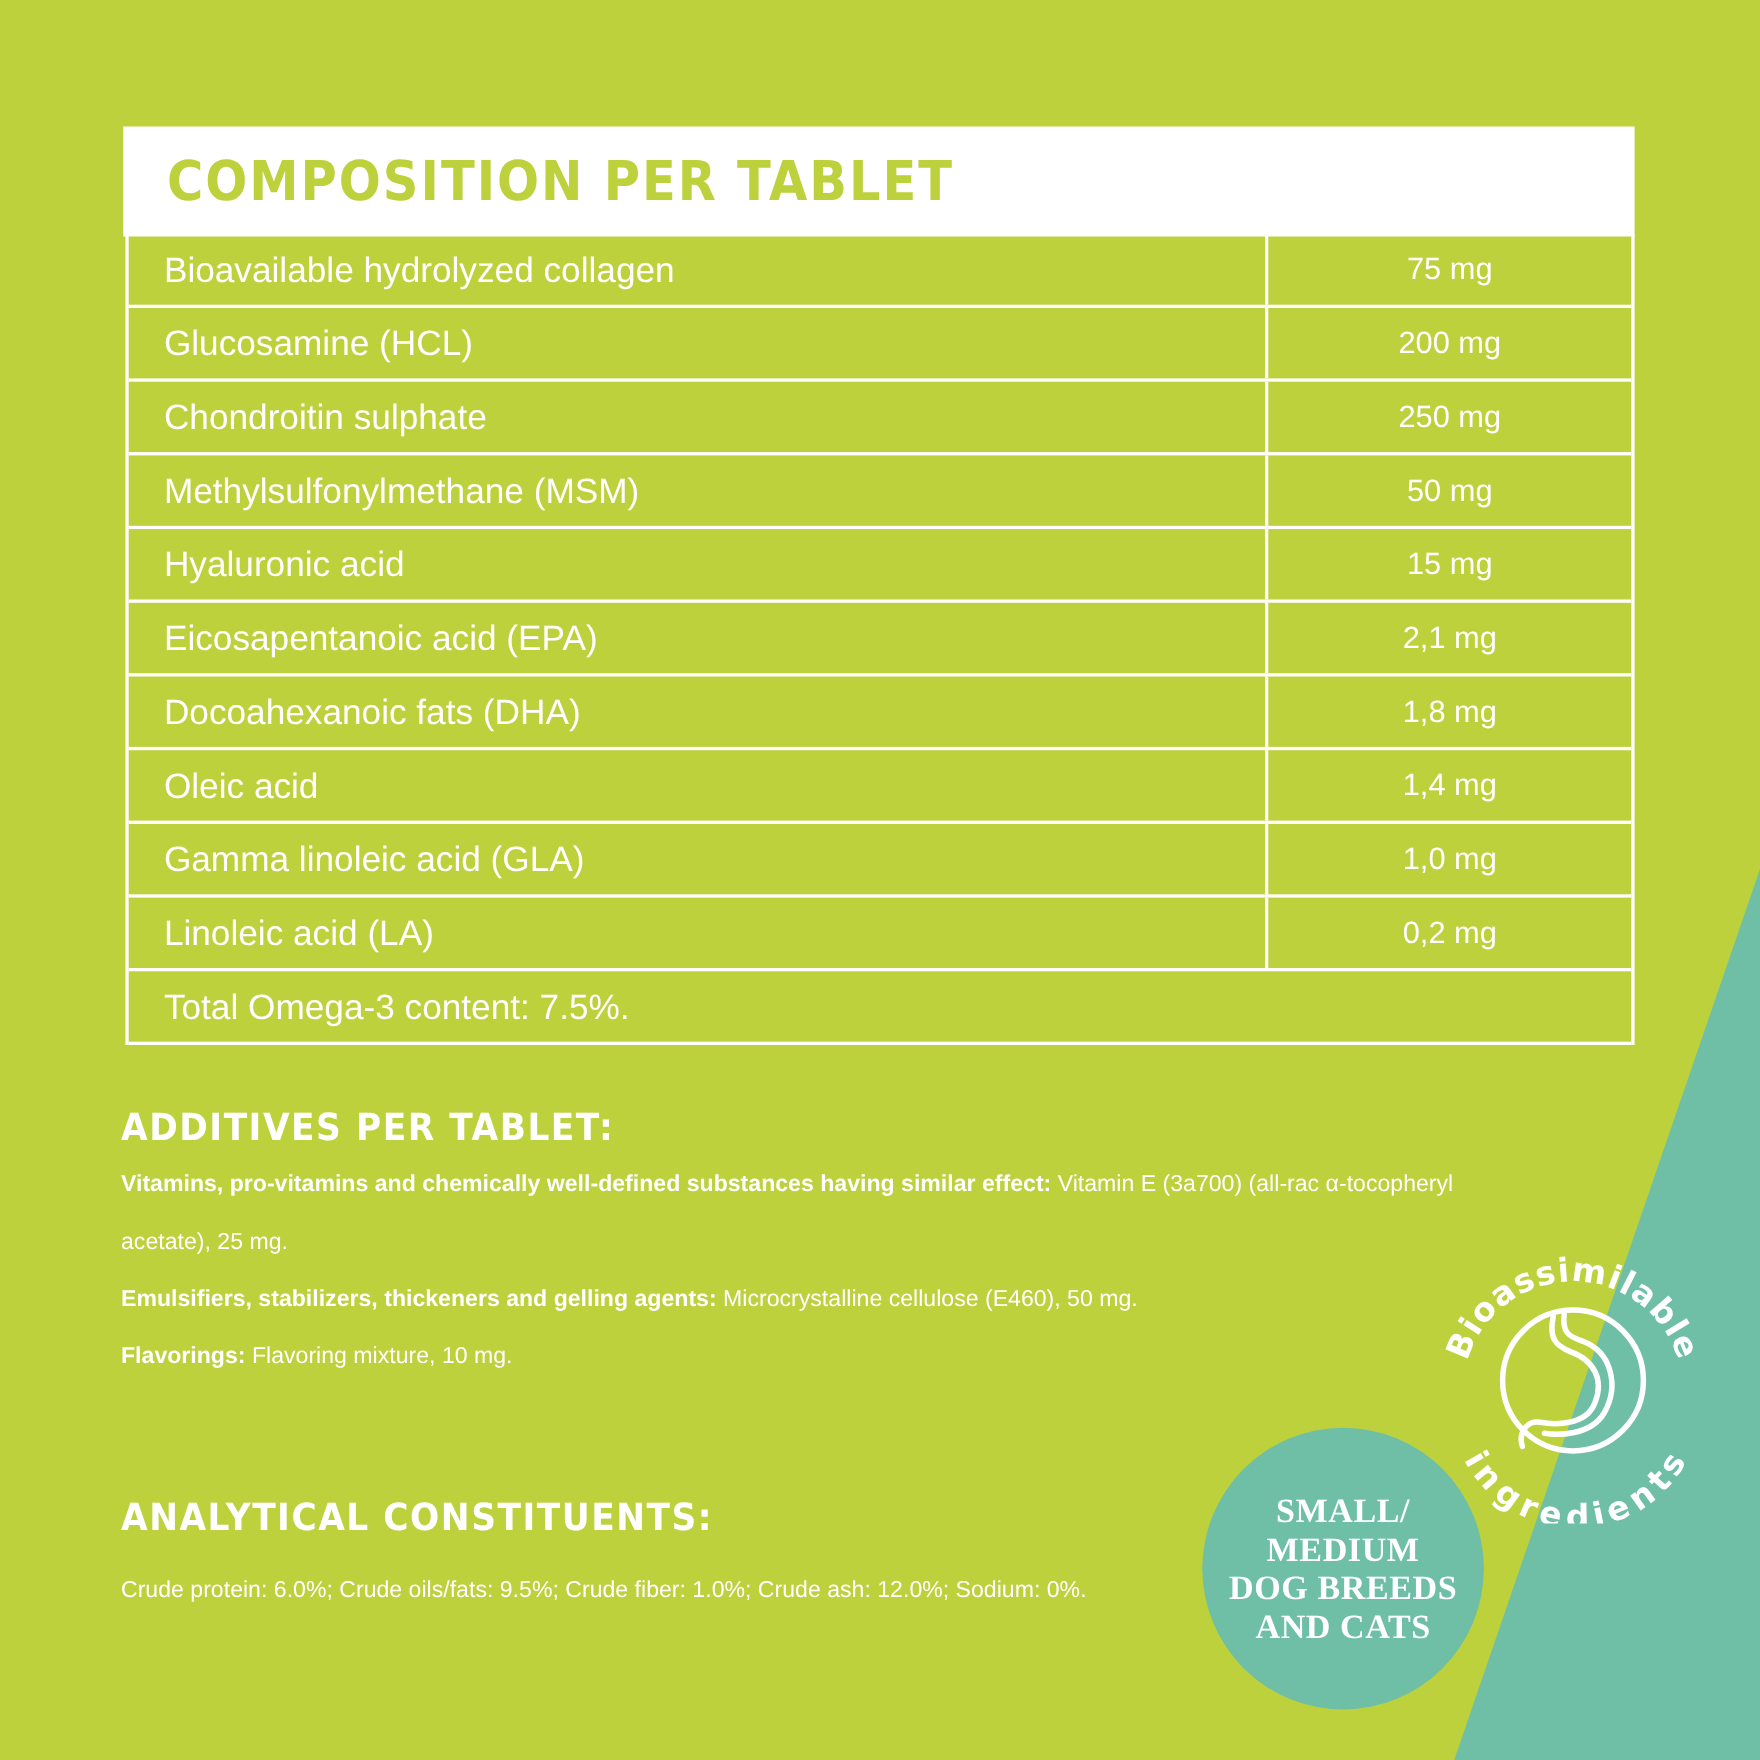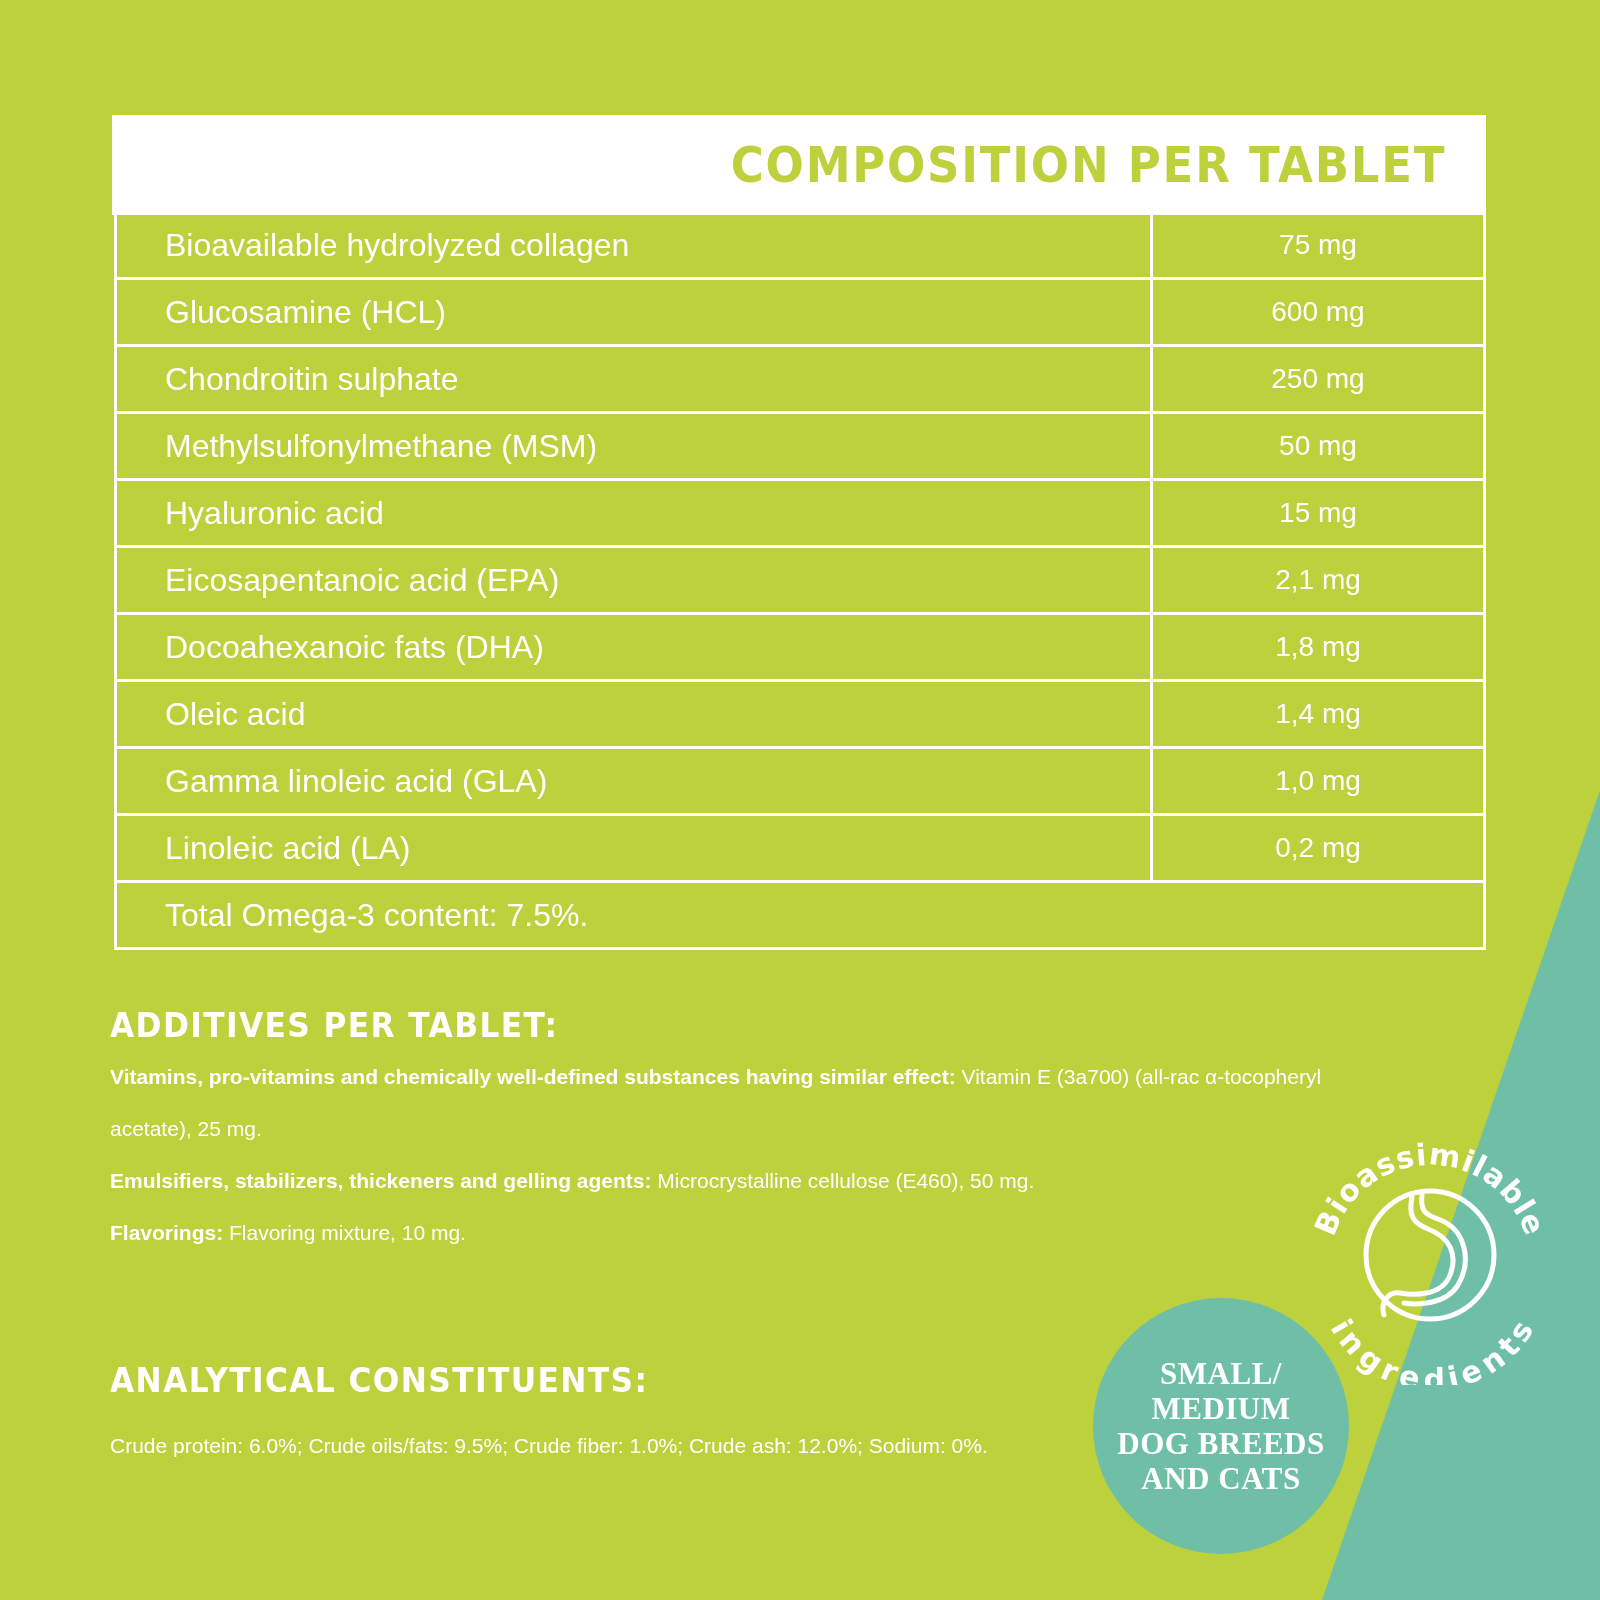--- a/index.html
+++ b/index.html
@@ -1,22 +1,22 @@
 <!DOCTYPE html>
 <html><head>
 <meta charset="utf-8">
 <style>
   html,body{margin:0;padding:0;}
   body{width:1600px;height:1600px;position:relative;overflow:hidden;background:#BDD13D;font-family:"Liberation Sans","DejaVu Sans",sans-serif;color:#fff;}
   .teal-bg{position:absolute;left:0;top:0;width:1600px;height:1600px;}
-  .header-box{position:absolute;left:112px;top:115px;width:1374px;height:100px;background:#fff;display:flex;align-items:center;justify-content:flex-end;}
+  .header-box{position:absolute;left:112px;top:115px;width:1374px;height:100px;background:#fff;display:flex;align-items:center;justify-content:flex-start;}
   .header-title{color:#BDD13D;font-family:"DejaVu Sans",sans-serif;font-weight:bold;font-size:50px;letter-spacing:2px;transform:scaleX(0.9);}
   .table{position:absolute;left:114px;top:213px;width:1372px;border-left:3px solid #fff;border-right:3px solid #fff;box-sizing:border-box;}
   .row{display:flex;height:67px;border-bottom:3px solid #fff;box-sizing:border-box;}
-  .cell-name{flex:0 0 1036px;border-right:3px solid #fff;box-sizing:border-box;display:flex;align-items:center;padding-left:48px;font-size:32px;}
+  .cell-name{flex:0 0 1036px;border-right:3px solid #fff;box-sizing:border-box;display:flex;align-items:center;padding-left:32px;font-size:32px;}
   .cell-val{flex:1;display:flex;align-items:center;justify-content:center;font-size:28px;}
   .row.total .cell-name{flex:1;border-right:none;}
   .section{position:absolute;left:110px;width:1250px;}
   .sec-title{font-family:"DejaVu Sans",sans-serif;font-weight:bold;font-size:34px;letter-spacing:1.5px;transform:scaleX(0.92);transform-origin:left;}
   .para{font-size:21px;line-height:52px;}
   .para b{font-weight:bold;}
   .badge-small{position:absolute;left:1093px;top:1298px;width:256px;height:256px;border-radius:50%;background:#6EBFA6;display:flex;align-items:center;justify-content:center;flex-direction:column;}
   .badge-small span{font-family:Liberation Serif, serif;font-weight:bold;font-size:31px;line-height:35px;text-align:center;letter-spacing:0.5px;}
   .bio-badge{position:absolute;left:1300px;top:1125px;width:260px;height:260px;}
 </style>
@@ -31,21 +31,21 @@
   <div class="header-title">COMPOSITION PER TABLET</div>
 </div>
 
 <div class="table">
   <div class="row">
       <div class="cell-name">Bioavailable hydrolyzed collagen</div>
       <div class="cell-val">75 mg</div>
     </div>
   <div class="row">
       <div class="cell-name">Glucosamine (HCL)</div>
-      <div class="cell-val">600 mg</div>
+      <div class="cell-val">200 mg</div>
     </div>
   <div class="row">
       <div class="cell-name">Chondroitin sulphate</div>
       <div class="cell-val">250 mg</div>
     </div>
   <div class="row">
       <div class="cell-name">Methylsulfonylmethane (MSM)</div>
       <div class="cell-val">50 mg</div>
     </div>
   <div class="row">

